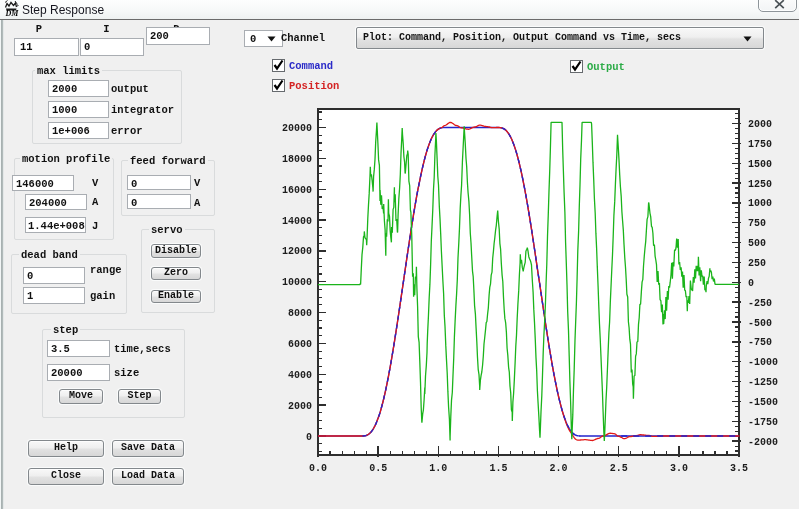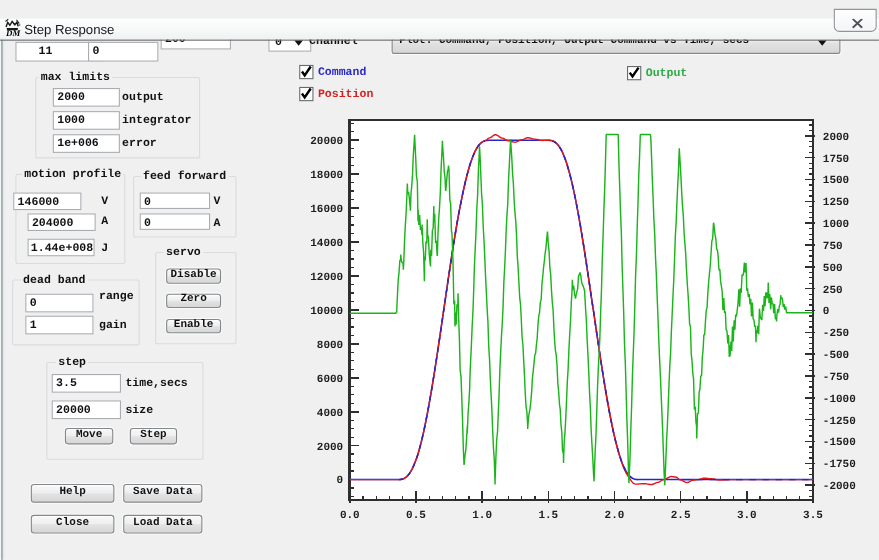--- a/index.html
+++ b/index.html
@@ -1,17 +1,17 @@
 <!DOCTYPE html>
 <html><head><meta charset="utf-8"><style>
 
 *{margin:0;padding:0;box-sizing:content-box}
 body{width:799px;height:509px;overflow:hidden;position:relative;background:#f0f0f0;
  font-family:'Liberation Mono',monospace;font-weight:bold}
-#titlebar{position:absolute;left:0;top:17px;width:799px;height:19px;
+#titlebar{position:absolute;left:0;top:0;width:799px;height:19px;
  background:linear-gradient(180deg,#fdfefe 0%,#f6f8f8 60%,#eef1f1 100%);
  border-bottom:1px solid #6b6b6b;overflow:visible;z-index:5}
 #title{position:absolute;left:22px;top:3px;font-family:'Liberation Sans',sans-serif;
  font-weight:normal;font-size:12px;color:#16161f}
 #leftedge{position:absolute;left:0;top:20px;width:4px;height:489px;
  background:linear-gradient(90deg,#f2f6f6 0,#f2f6f6 1px,#a3acac 1px,#b6bfbf 3px,#e4e8e8 3px)}
 .lab{position:absolute;font-size:10.5px;color:#111;white-space:pre}
 .fld{position:absolute;background:#fff;border:1px solid #a9adb2;font-size:10.5px;
  color:#111;line-height:16px}
 .grp{position:absolute;border:1px solid #d9dbdc;border-radius:2px}
@@ -33,21 +33,21 @@
     <div style="position:absolute;left:758px;top:-9px;width:37px;height:19px;background:linear-gradient(180deg,#fff,#f2f4f5);border:1px solid #8e959a;border-radius:0 0 5px 5px;box-shadow:inset 0 0 0 1px #fdfefe">
       <svg width="11" height="9" viewBox="0 0 11 9" style="position:absolute;left:15px;top:8px">
         <path d="M1.2 0.2 L9.8 8.2 M9.8 0.2 L1.2 8.2" stroke="#4a5156" stroke-width="1.7"></path>
       </svg>
     </div>
   </div>
 <div id="leftedge"></div>
 <div class="lab" style="left:9px;top:23px;width:60px;text-align:center">P</div>
 <div class="lab" style="left:76px;top:23px;width:61px;text-align:center">I</div>
 <div class="lab" style="left:146px;top:23px;width:61px;text-align:center">D</div>
-<div class="fld" style="left:14px;top:38px;width:58px;height:16px;padding-left:20px">11</div>
+<div class="fld" style="left:14px;top:38px;width:58px;height:16px;padding-left:5px">11</div>
 <div class="fld" style="left:80px;top:38px;width:59px;height:16px;padding-left:3px">0</div>
 <div class="fld" style="left:146px;top:27px;width:59px;height:16px;padding-left:3px">200</div>
 <div class="fld" style="left:244px;top:30px;width:32px;height:15px;padding-left:5px">0<svg width="9" height="6" viewBox="0 0 9 6" style="position:absolute;left:22px;top:5px">
       <path d="M0.5 0.5 L8.5 0.5 L4.5 5.5 Z" fill="#111"></path>
     </svg></div>
 <div class="lab" style="left:281px;top:32px">Channel</div>
 <div class="btn" style="left:356px;top:27px;width:400px;height:20px;line-height:20px;text-align:left;padding-left:6px;border-radius:2px">Plot: Command, Position, Output Command vs Time, secs<svg width="9" height="6" viewBox="0 0 9 6" style="position:absolute;left:386px;top:8px">
       <path d="M0.5 0.5 L8.5 0.5 L4.5 5.5 Z" fill="#111"></path>
     </svg></div>
 <div class="cb" style="left:272px;top:59px">

